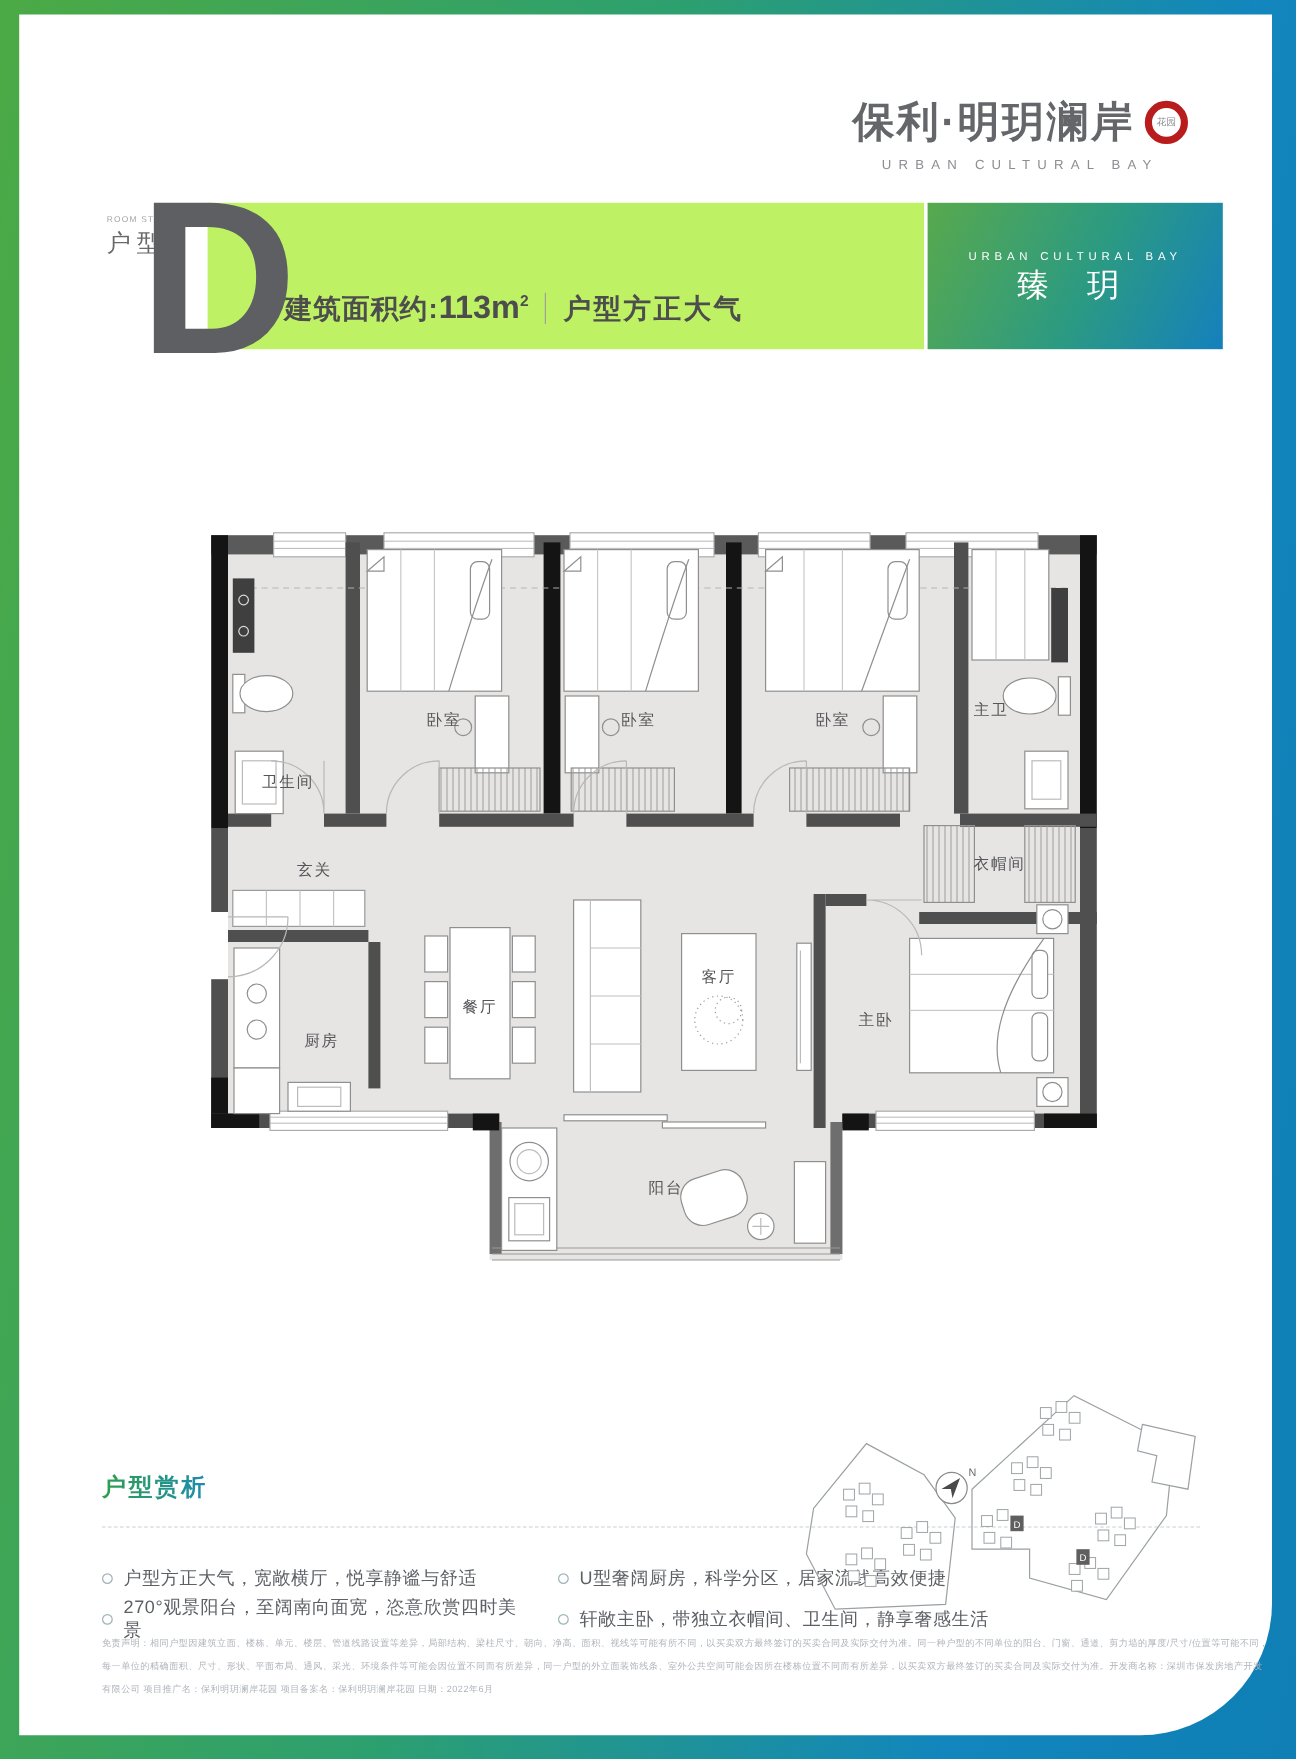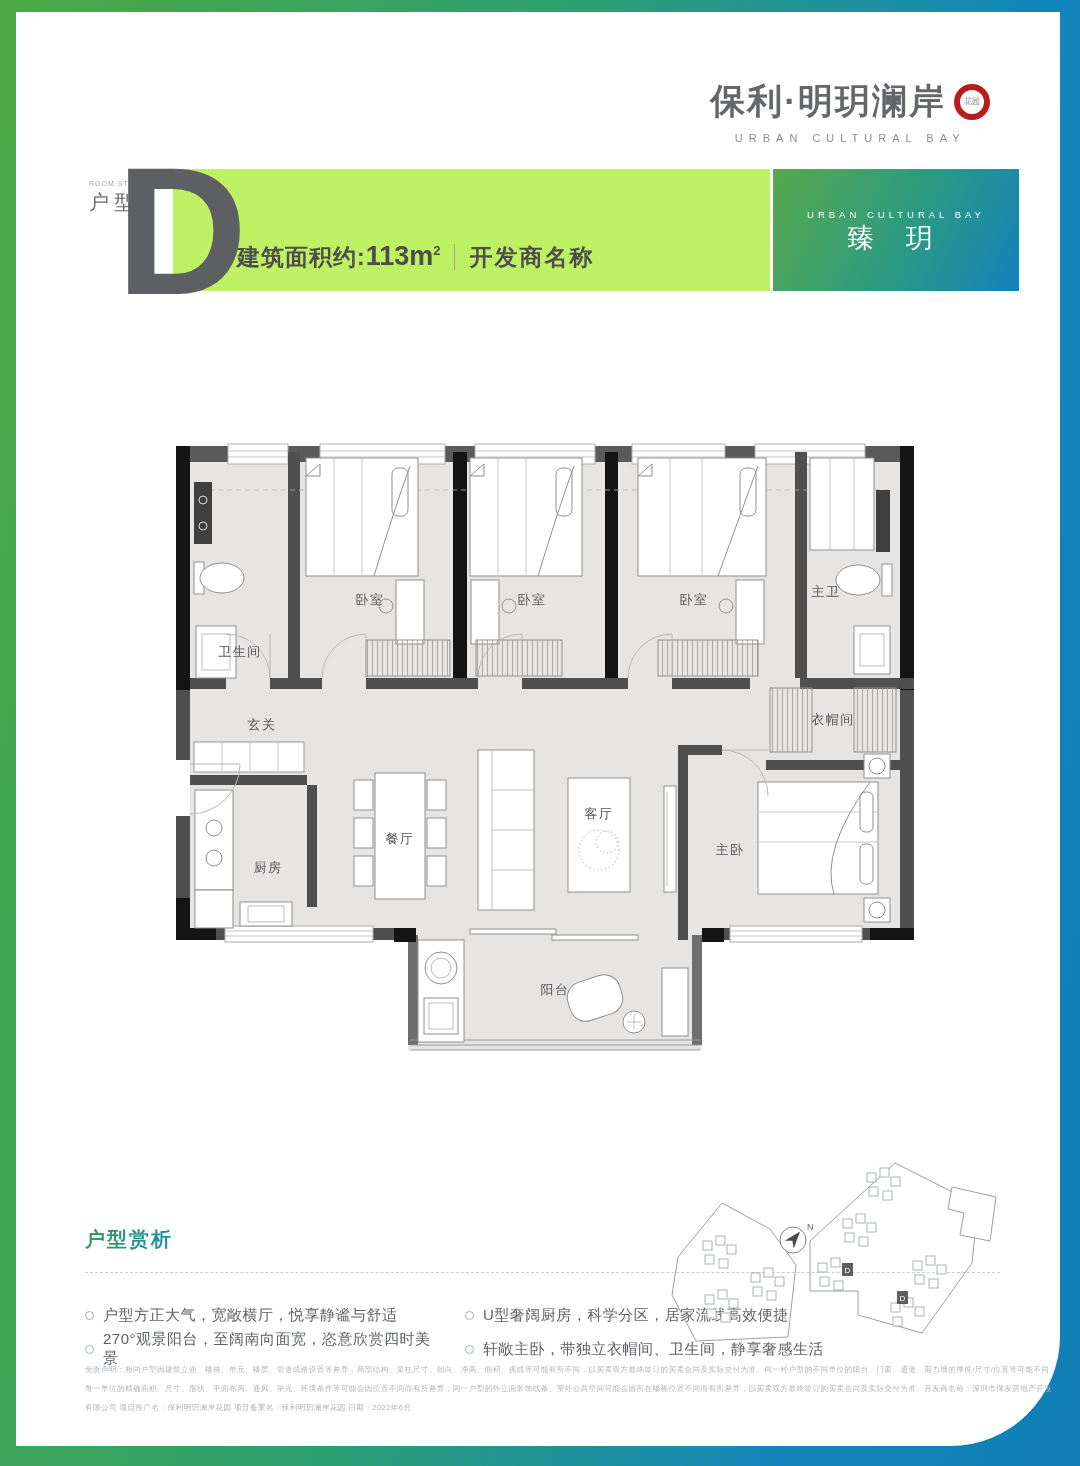--- a/index.html
+++ b/index.html
@@ -71,21 +71,21 @@
       <div class="room-style-cn">户型</div>
     </div>
     <div class="type-letter">D</div>
 
     <div class="area-banner">
       <div class="area-text">
         <span class="area-label">建筑面积约:</span>
         <span class="area-value">113m</span>
         <span class="area-sup">2</span>
         <span class="area-sep"></span>
-        <span class="area-spec">开发商名称</span>
+        <span class="area-spec">户型方正大气</span>
       </div>
     </div>
 
     <div class="badge">
       <div class="badge-en">URBAN CULTURAL BAY</div>
       <div class="badge-cn">臻 玥</div>
     </div>
 
     <svg class="floorplan" width="760" height="630" viewBox="0 0 760 630">
       <defs>

